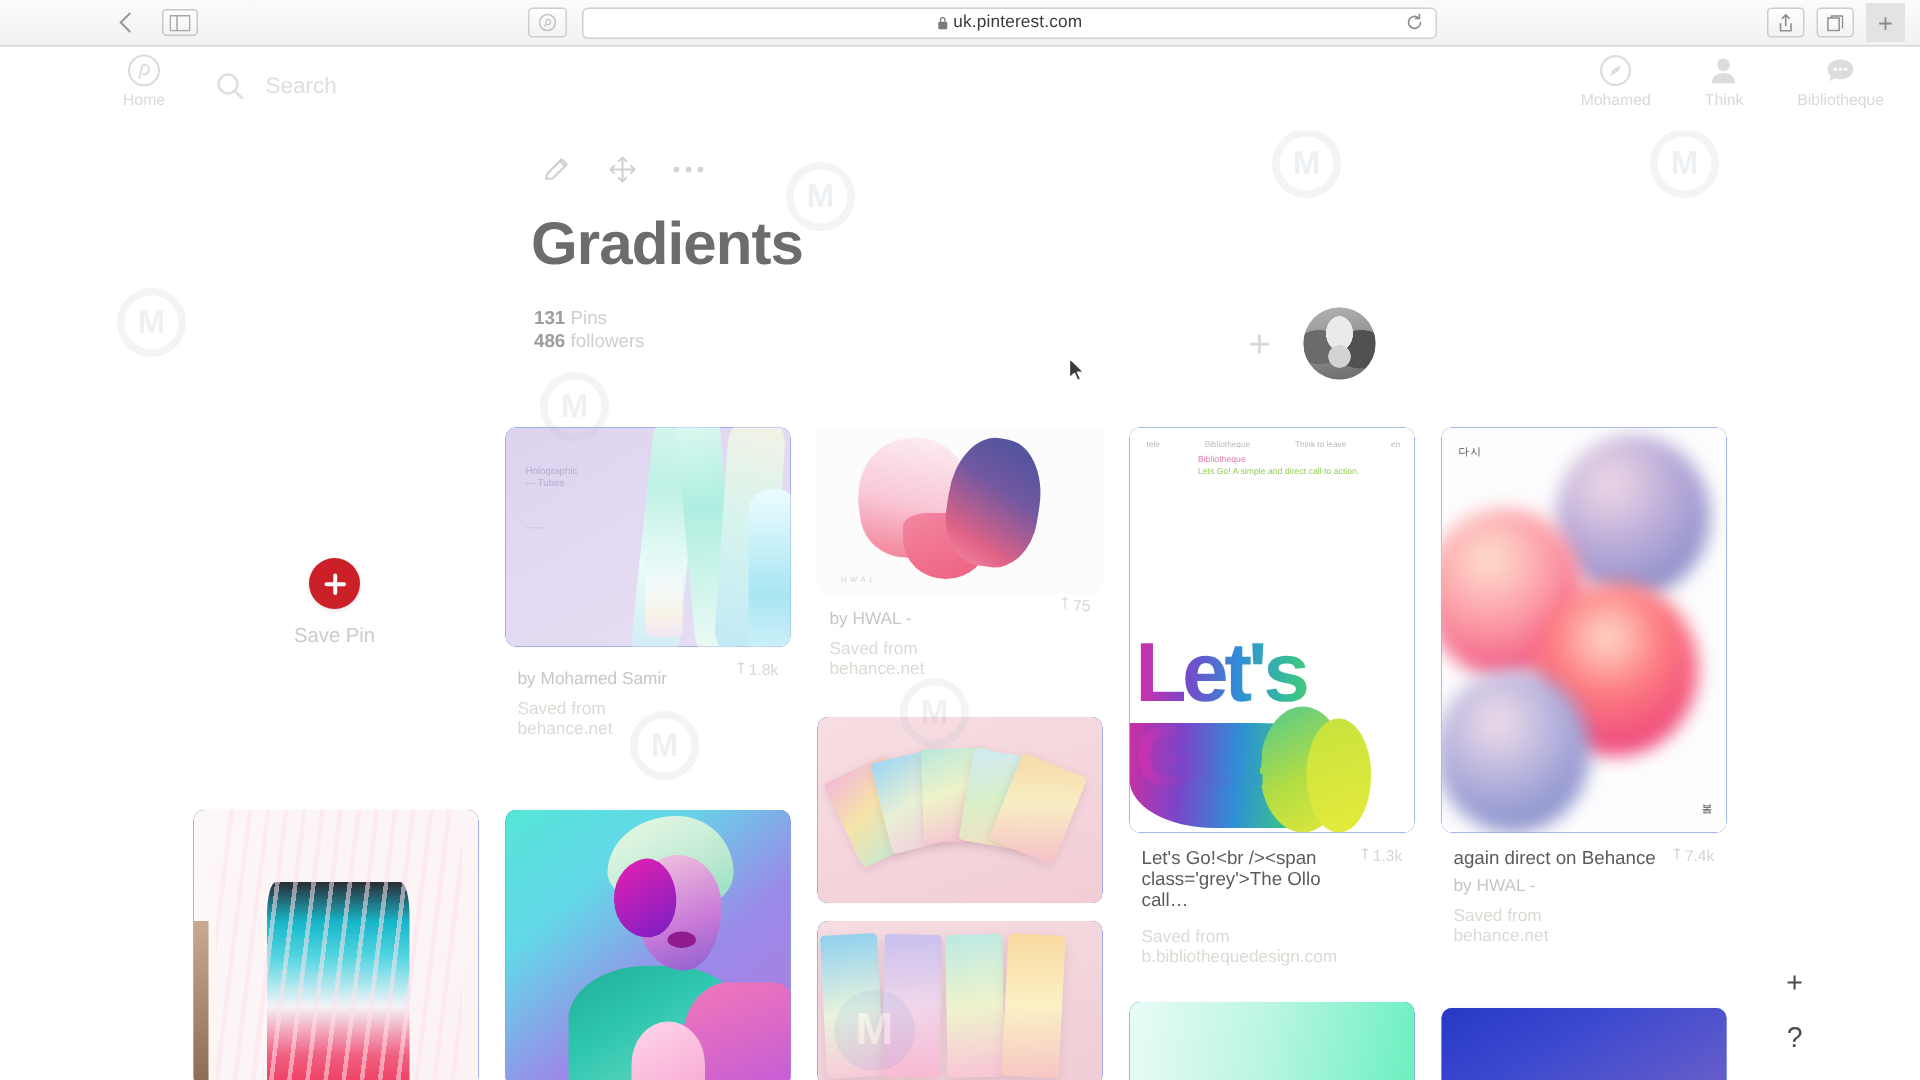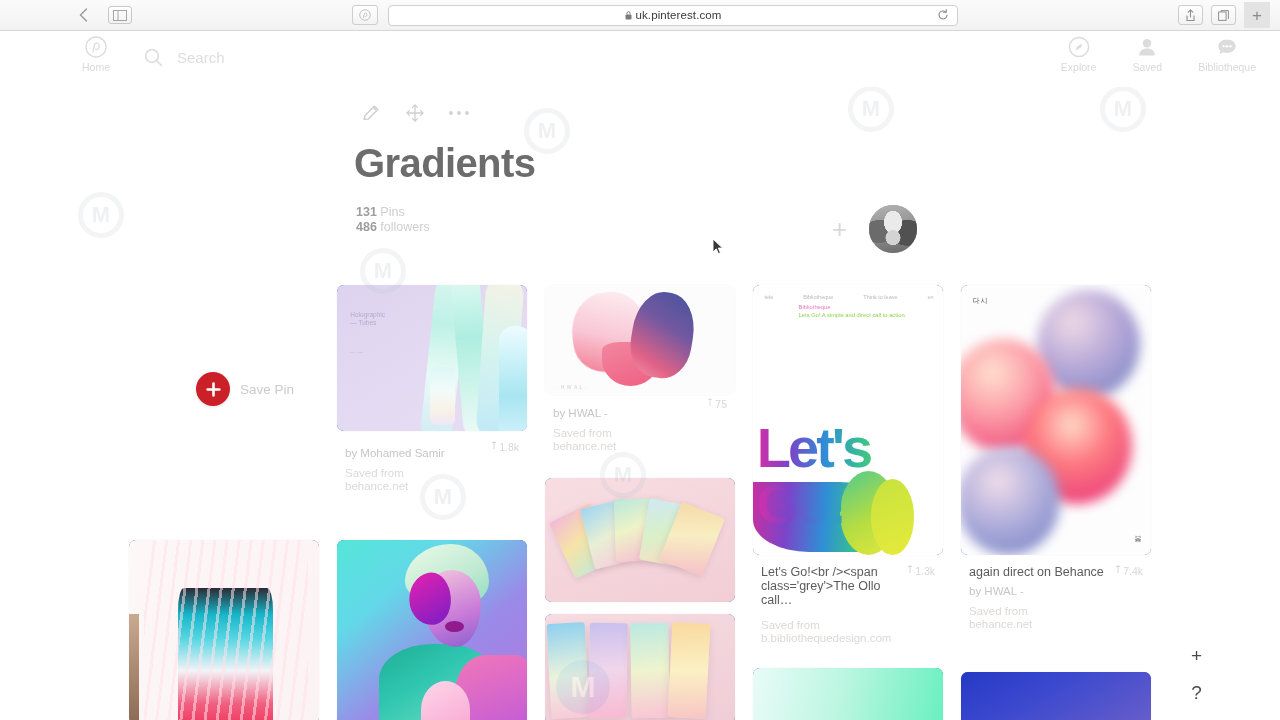--- a/index.html
+++ b/index.html
@@ -121,21 +121,21 @@
       radial-gradient(circle at 50% 68%, #d8d2cb 0 18%, transparent 19%),
       radial-gradient(ellipse at 50% 36%, #efe9e2 0 26%, transparent 27%),
       radial-gradient(ellipse at 22% 55%, #6f6a63 0 30%, transparent 31%),
       radial-gradient(ellipse at 80% 58%, #55514c 0 32%, transparent 33%),
       linear-gradient(170deg,#b9b3ac,#6e6a65);
   }
 
   
   .save-pin {
     position: absolute; left: 196px; top: 372px;
-    display: flex; flex-direction: row; align-items: center; gap: 10px;
+    display: flex; flex-direction: column; align-items: center; gap: 10px;
     z-index: 20;
   }
   .save-circle {
     width: 34px; height: 34px; border-radius: 50%;
     background: #cc2028;
     display: flex; align-items: center; justify-content: center;
     box-shadow: 0 1px 3px rgba(0,0,0,.12);
   }
   .save-label { font-size: 13.5px; color: #cbcbcb; }
 
@@ -403,30 +403,30 @@
     </div>
   </div>
   <div class="hdr-right">
     <div class="hdr-item">
       <span class="hdr-ico">
         <svg width="22" height="22" viewBox="0 0 22 22">
             <circle cx="11" cy="11" r="9.6" stroke="#dcdcdc" stroke-width="1.5" fill="none"></circle>
             <path d="M14.5 7.5 L9 10.5 L7.5 14.5 L13 11.5 Z" fill="#dcdcdc"></path>
           </svg>
       </span>
-      <span class="hdr-lbl">Explore</span>
+      <span class="hdr-lbl">Mohamed</span>
     </div>
     <div class="hdr-item">
       <span class="hdr-ico">
         <svg width="22" height="22" viewBox="0 0 22 22">
             <circle cx="11" cy="7.2" r="4.2" fill="#dcdcdc"></circle>
             <path d="M3.2 19.5 C3.2 14.8 6.8 12.6 11 12.6 C15.2 12.6 18.8 14.8 18.8 19.5 Z" fill="#dcdcdc"></path>
           </svg>
       </span>
-      <span class="hdr-lbl">Saved</span>
+      <span class="hdr-lbl">Think</span>
     </div>
     <div class="hdr-item">
       <span class="hdr-ico">
         <svg width="22" height="22" viewBox="0 0 22 22">
             <path d="M11 3.6 C16 3.6 19.6 6.5 19.6 10.2 C19.6 13.9 16 16.8 11 16.8 C9.6 16.8 8.3 16.6 7.2 16.2 L3.6 18.2 L4.6 14.8 C3 13.6 2.4 12 2.4 10.2 C2.4 6.5 6 3.6 11 3.6 Z" fill="#dcdcdc"></path>
             <circle cx="7.6" cy="10.2" r="1.2" fill="#fff"></circle>
             <circle cx="11" cy="10.2" r="1.2" fill="#fff"></circle>
             <circle cx="14.4" cy="10.2" r="1.2" fill="#fff"></circle>
           </svg>
       </span>

